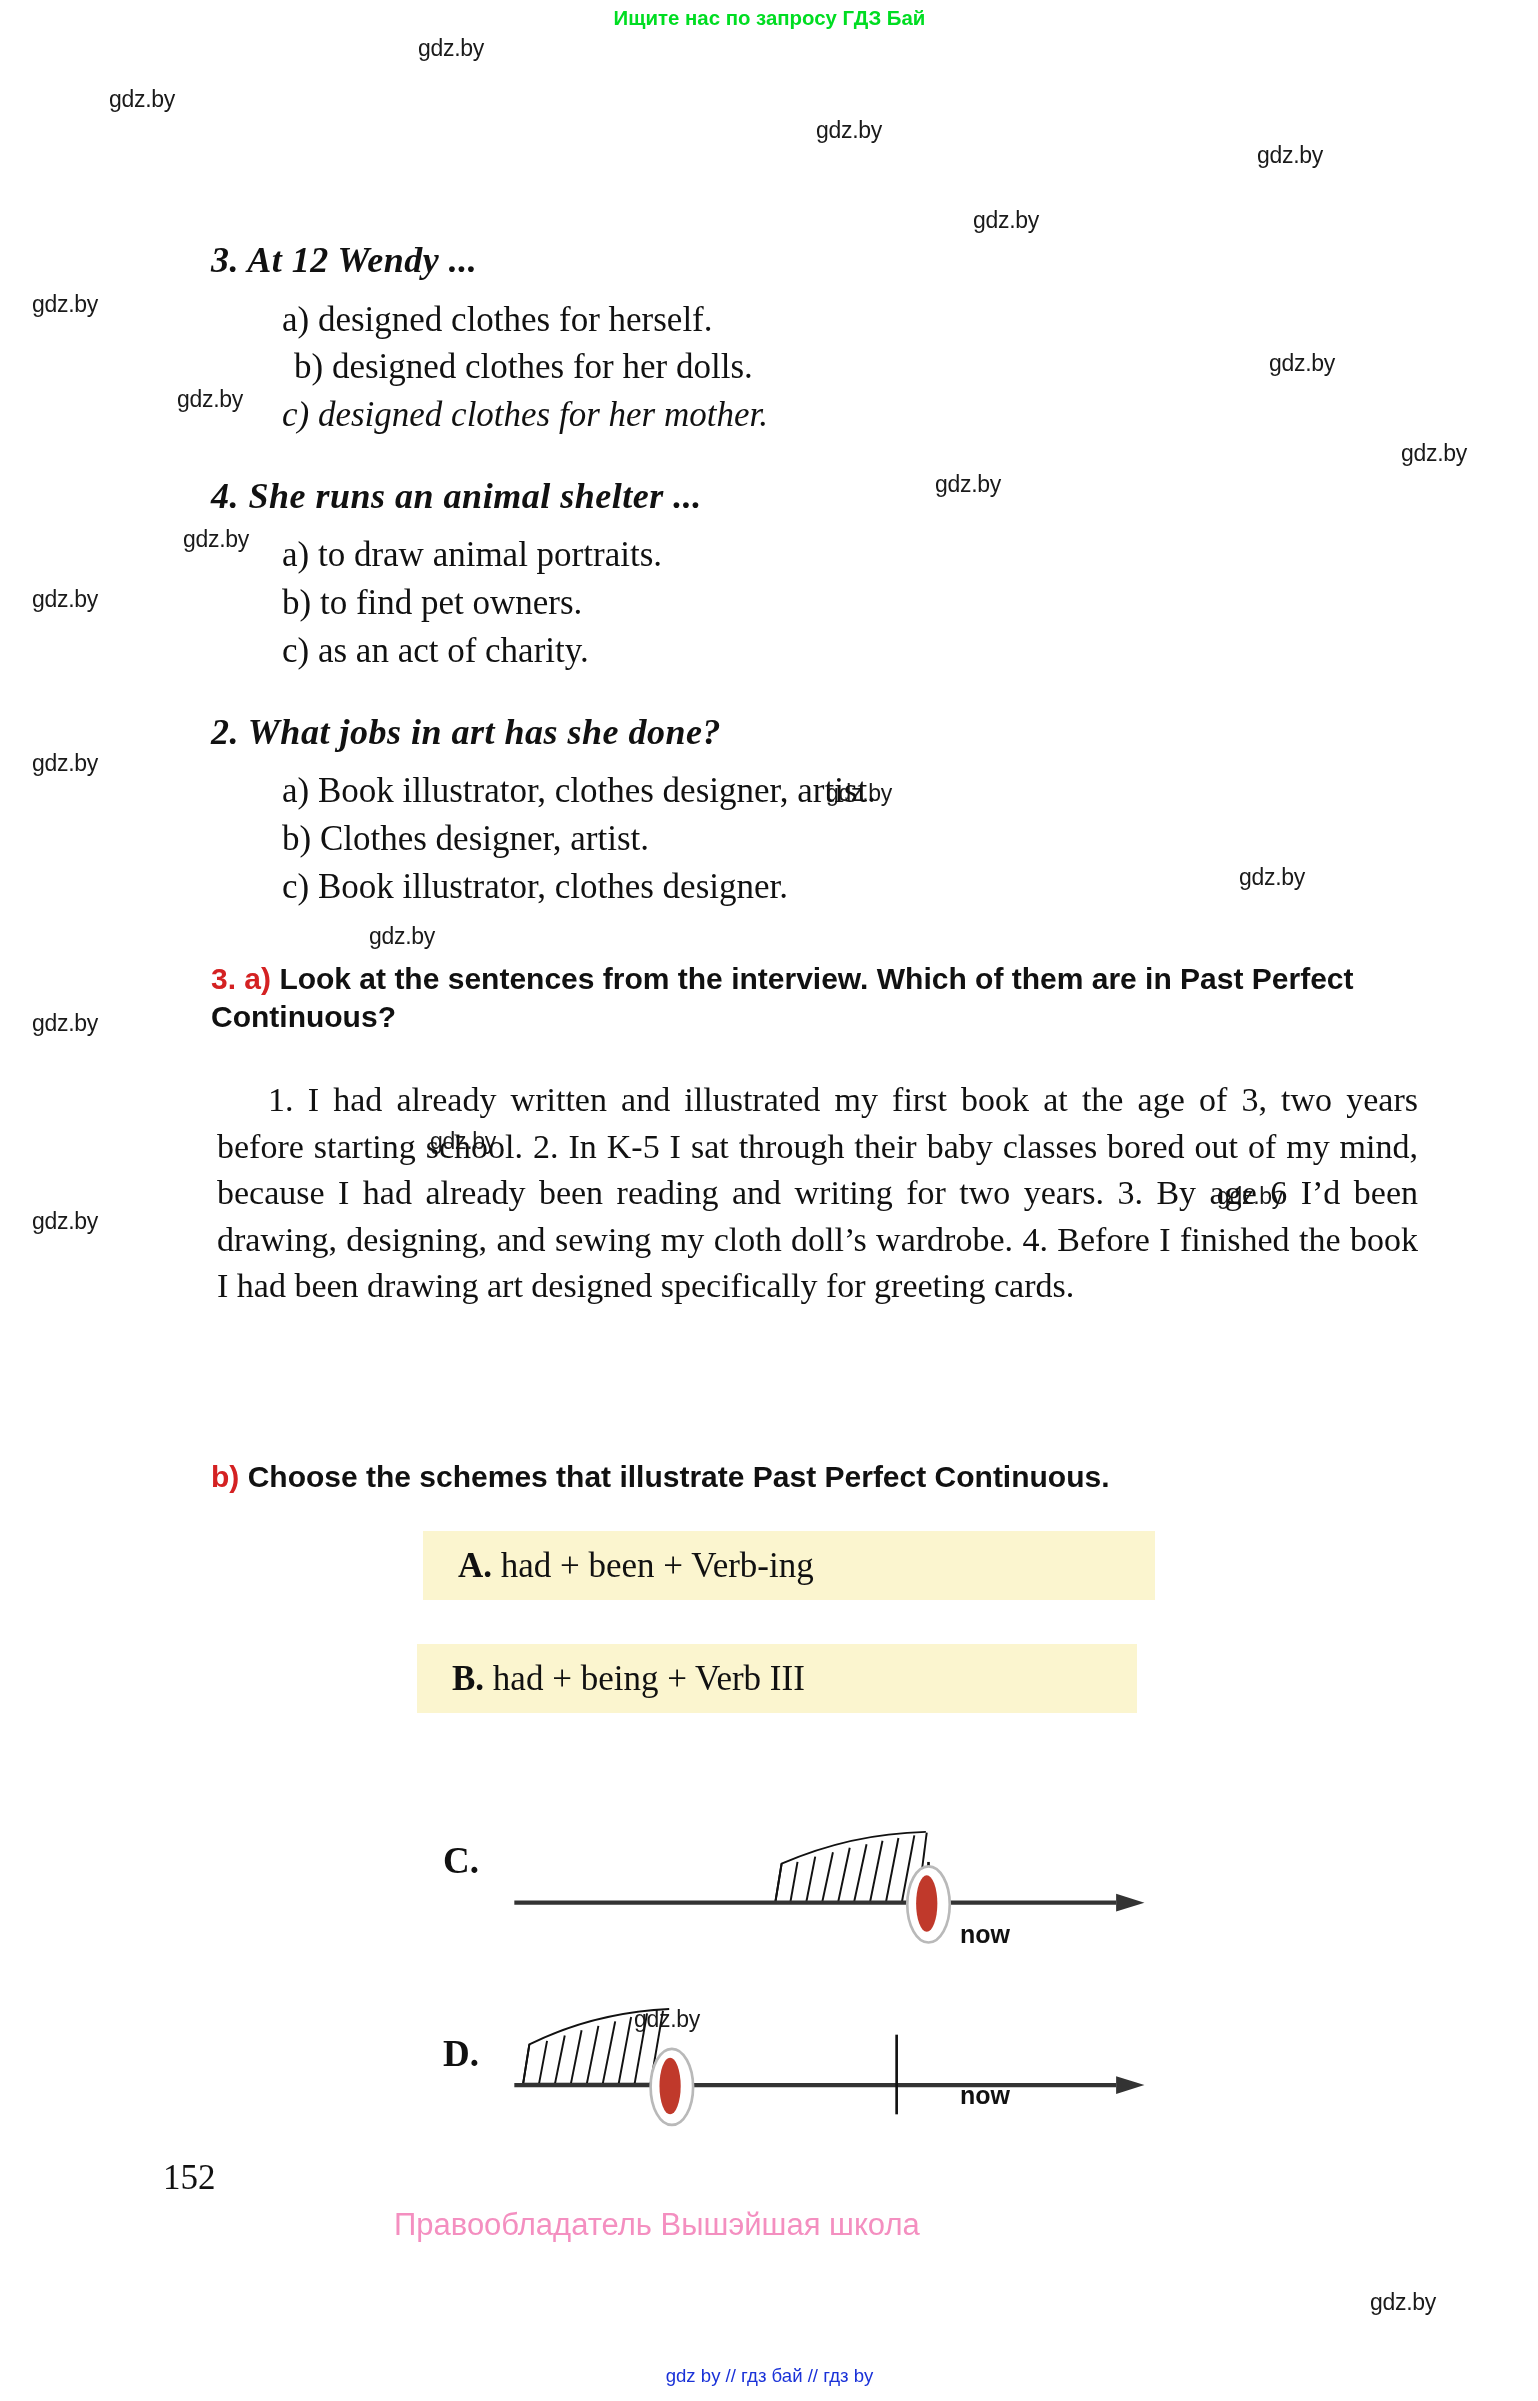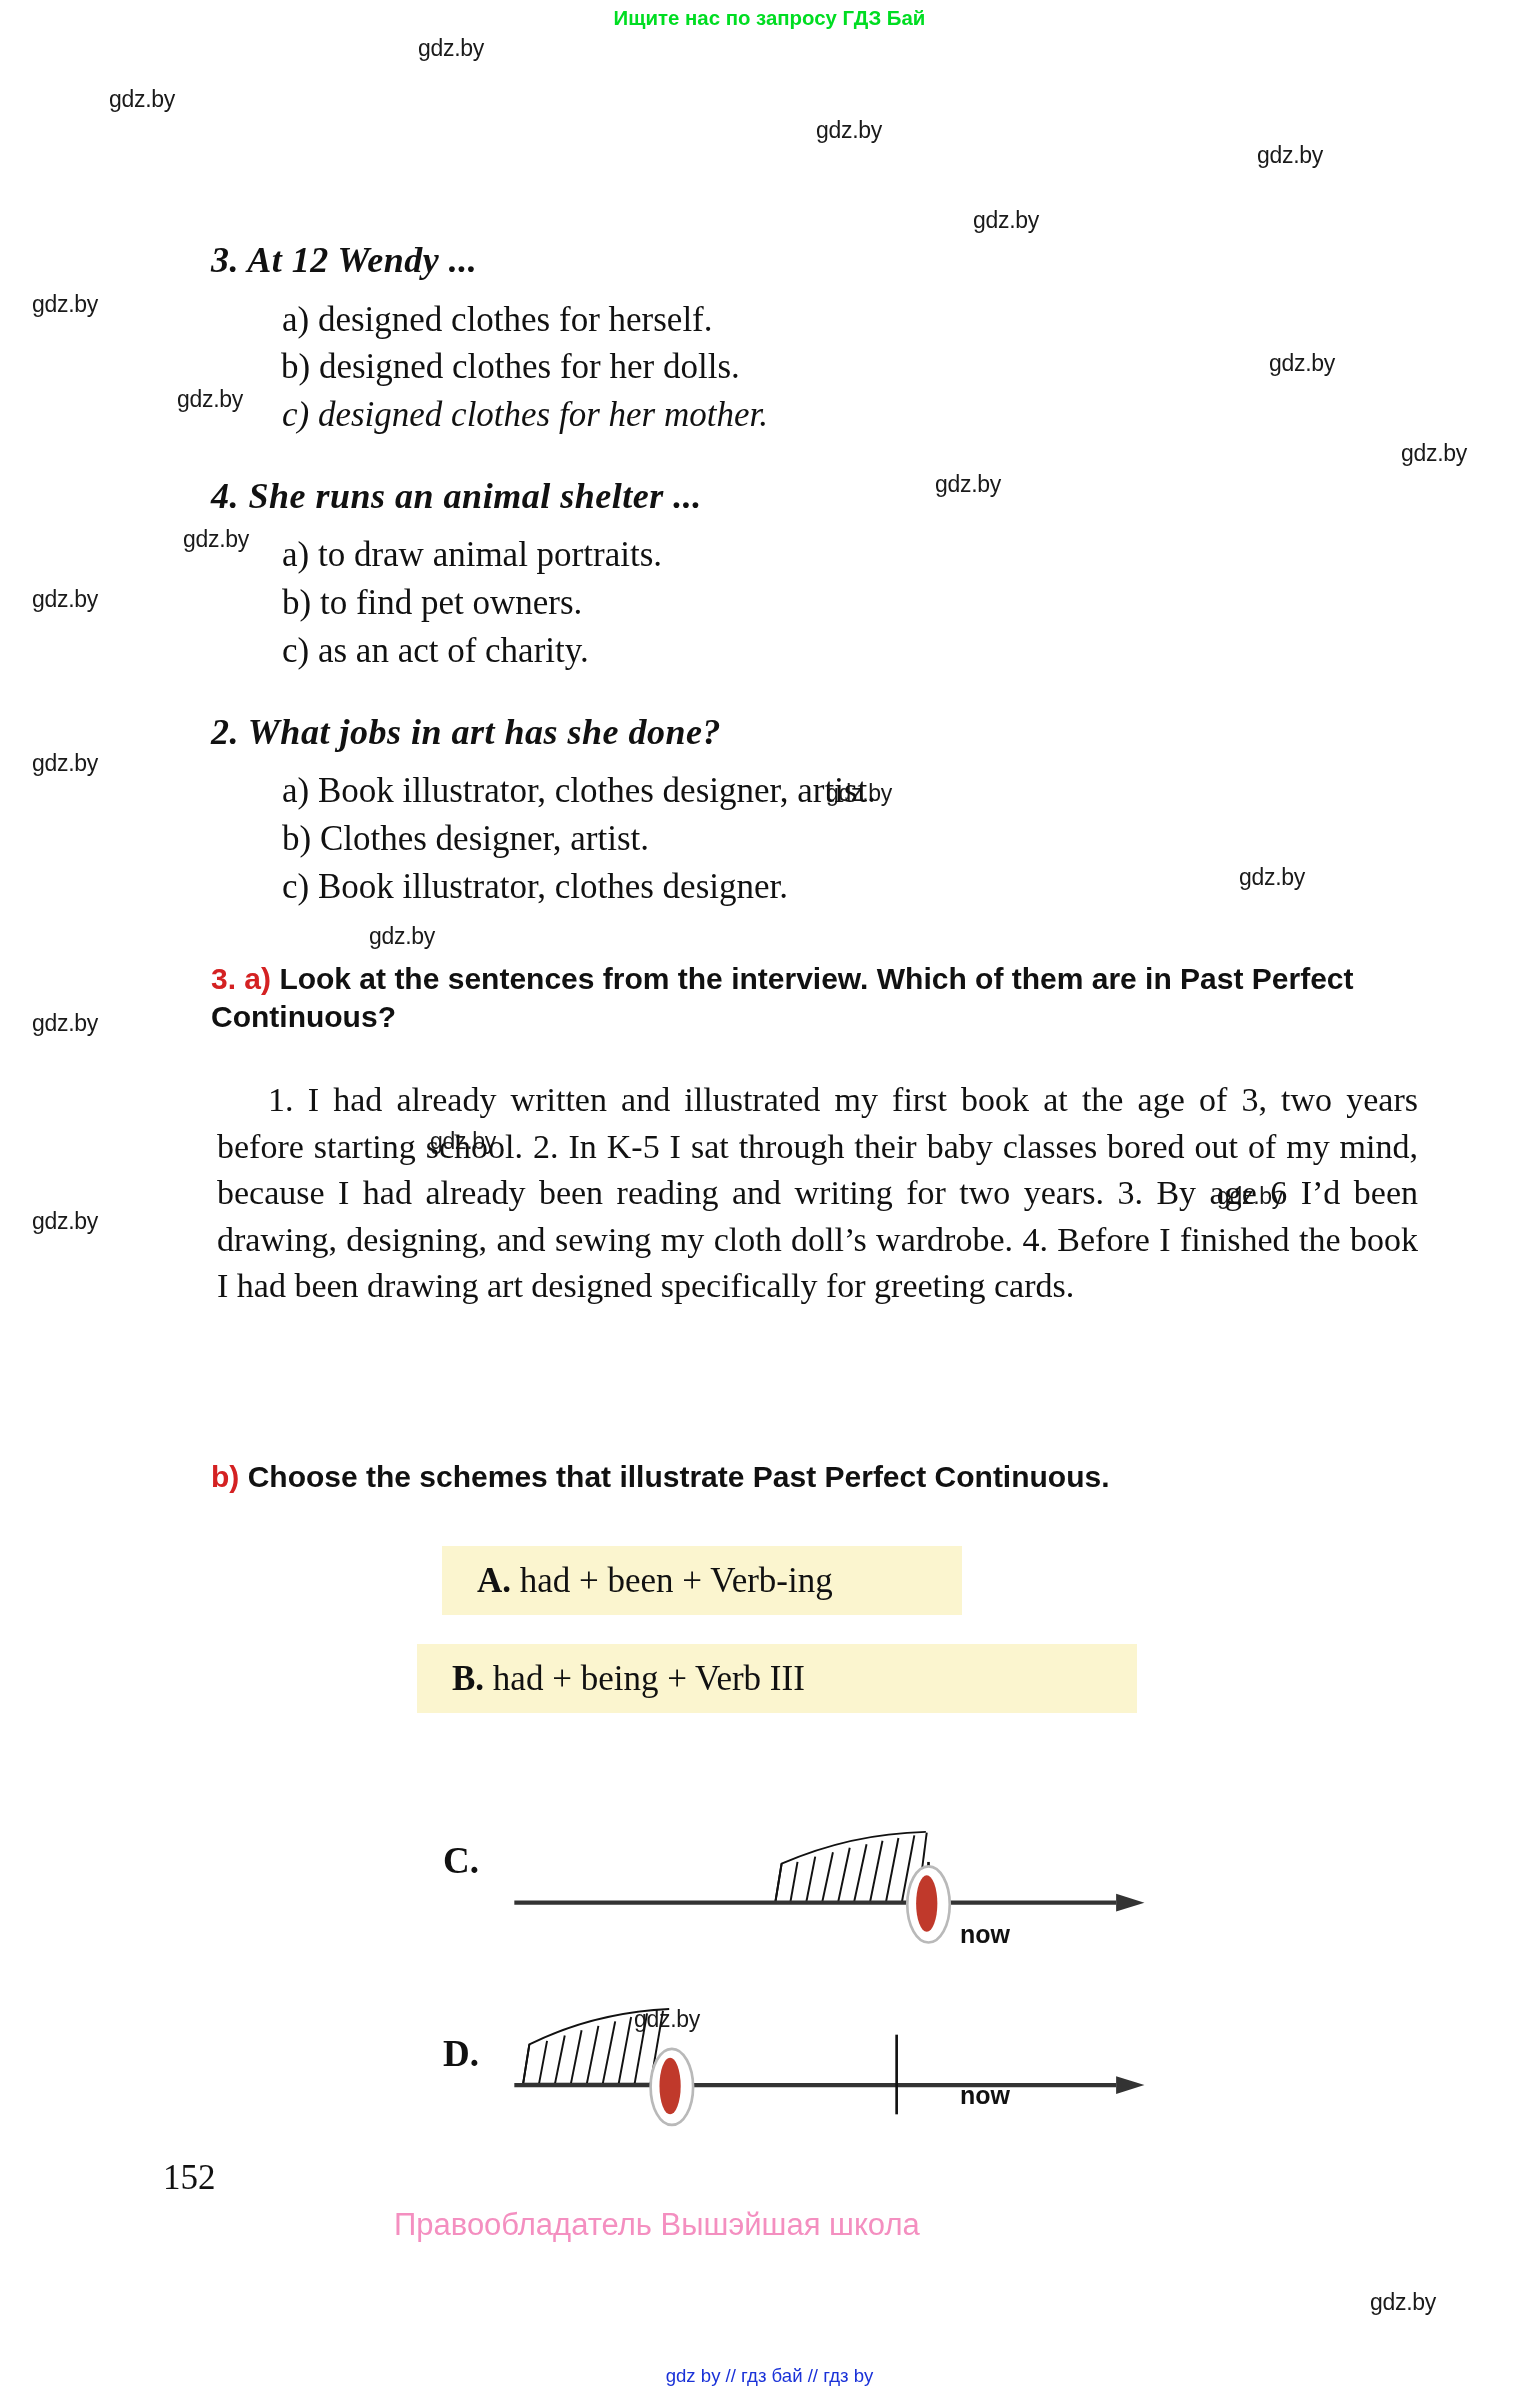--- a/index.html
+++ b/index.html
@@ -161,21 +161,21 @@
   <div class="wm" style="left:369px; top:923px;">gdz.by</div>
   <div class="wm" style="left:32px;  top:1010px;">gdz.by</div>
   <div class="wm" style="left:430px; top:1128px;">gdz.by</div>
   <div class="wm" style="left:1217px; top:1183px;">gdz.by</div>
   <div class="wm" style="left:32px;  top:1208px;">gdz.by</div>
   <div class="wm" style="left:634px; top:2006px;">gdz.by</div>
   <div class="wm" style="left:1370px; top:2289px;">gdz.by</div>
 
   <div class="q-stem" style="left:211px; top:239px;">3. At 12 Wendy ...</div>
   <div class="q-opt" style="left:282px; top:300px;">a) designed clothes for herself.</div>
-  <div class="q-opt" style="left:281px; top:347px;">b) designed clothes for her dolls.</div>
+  <div class="q-opt" style="left:294px; top:347px;">b) designed clothes for her dolls.</div>
   <div class="q-opt" style="left:282px; top:395px;font-style:italic;">c) designed clothes for her mother.</div>
 
   <div class="q-stem" style="left:211px; top:475px;">4. She runs an animal shelter ...</div>
   <div class="q-opt" style="left:282px; top:535px;">a) to draw animal portraits.</div>
   <div class="q-opt" style="left:282px; top:583px;">b) to find pet owners.</div>
   <div class="q-opt" style="left:282px; top:631px;">c) as an act of charity.</div>
 
   <div class="q-stem" style="left:211px; top:711px;">2. What jobs in art has she done?</div>
   <div class="q-opt" style="left:282px; top:771px;">a) Book illustrator, clothes designer, artist.</div>
   <div class="q-opt" style="left:282px; top:819px;">b) Clothes designer, artist.</div>
@@ -186,21 +186,21 @@
     <span>Look at the sentences from the interview. Which of them are in Past Perfect Continuous?</span>
   </div>
 
   <div class="para" style="left:217px; top:1077px; width:1201px;">1. I had already written and illustrated my first book at the age of 3, two years before starting school. 2. In K-5 I sat through their baby classes bored out of my mind, because I had already been reading and writing for two years. 3. By age 6 I’d been drawing, designing, and sewing my cloth doll’s wardrobe. 4. Before I finished the book I had been drawing art designed specifically for greeting cards.</div>
 
   <div class="task-head" style="left:211px; top:1458px; width:1214px;">
     <span class="marker">b)</span>
     <span>Choose the schemes that illustrate Past Perfect Continuous.</span>
   </div>
 
-  <div class="scheme-box" style="left:442px; top:1531px; width:520px; height:69px;margin-top:15px;">
+  <div class="scheme-box" style="left:423px; top:1531px; width:732px; height:69px;">
     <div class="scheme-text">
       <b>A.</b>
       <span>had + been + Verb-ing</span>
     </div>
   </div>
 
   <div class="scheme-box" style="left:417px; top:1644px; width:720px; height:69px;">
     <div class="scheme-text">
       <b>B.</b>
       <span>had + being + Verb III</span>

